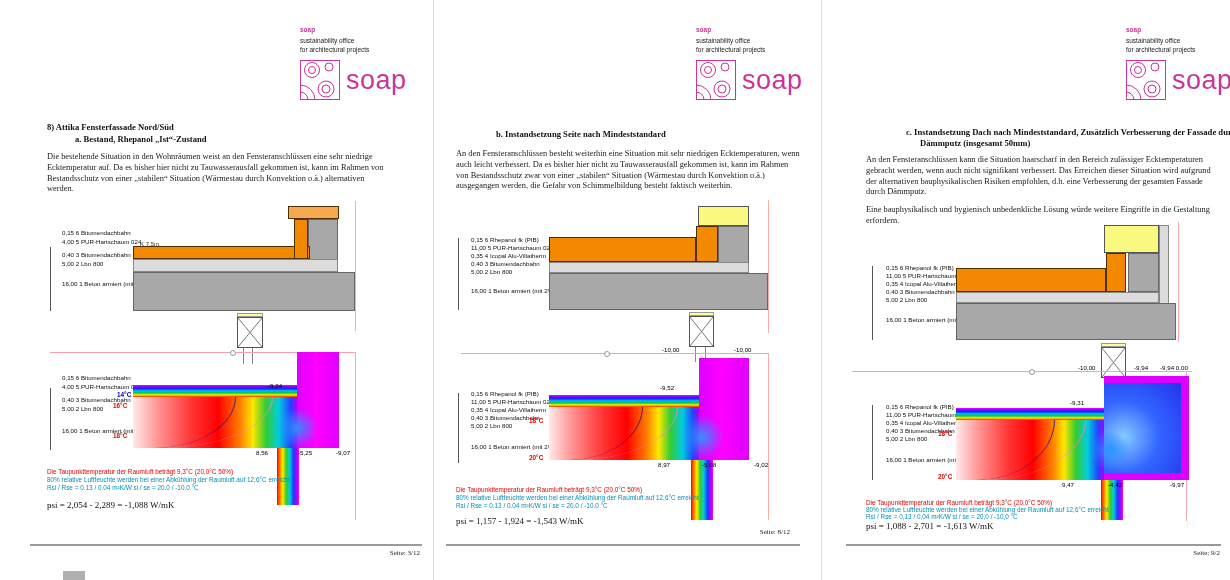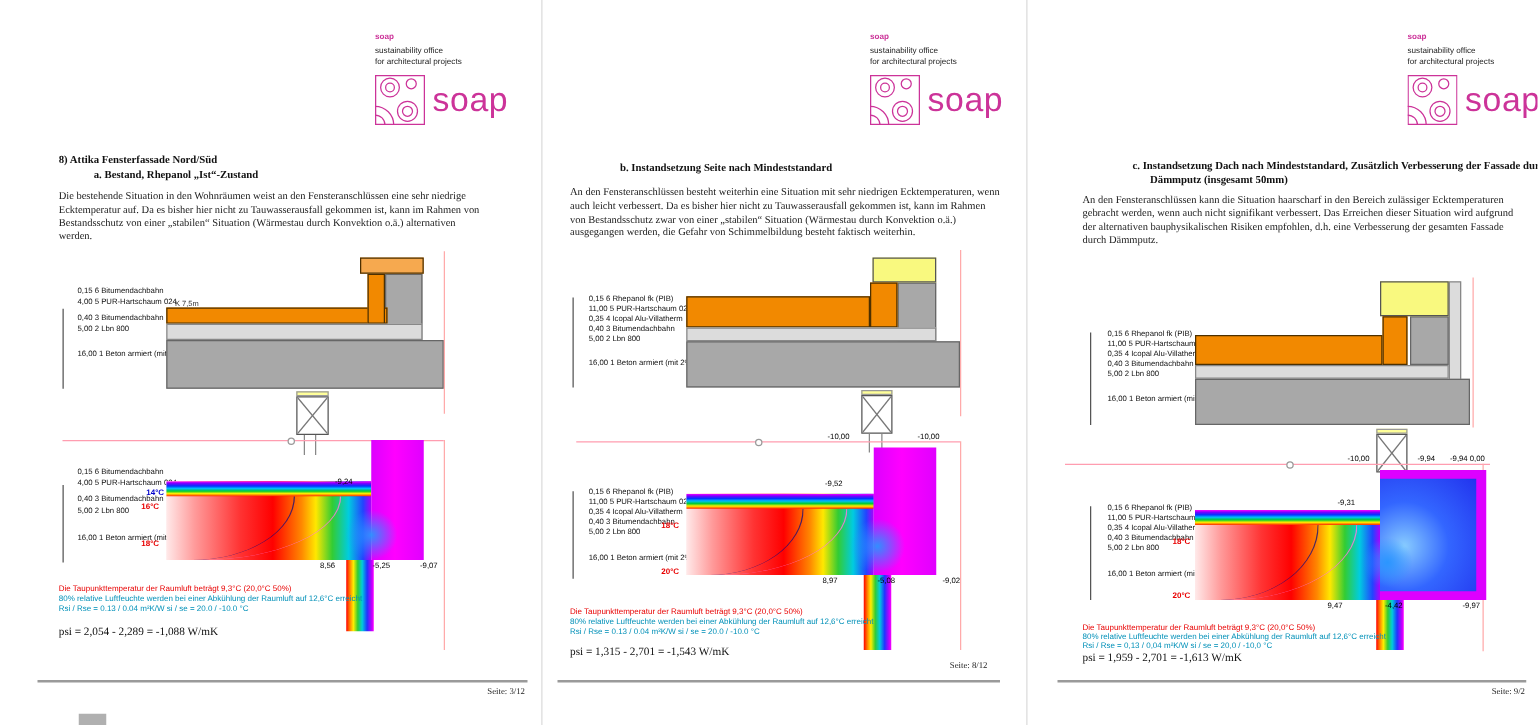--- a/index.html
+++ b/index.html
@@ -218,21 +218,21 @@
   <div class="a tr" style="left:95px;top:417px">18°C</div>
   <div class="a tr" style="left:95px;top:454px">20°C</div>
   <div class="a vv" style="left:226px;top:384px">-9,52</div>
   <div class="a vv" style="left:224px;top:461px">8,97</div>
   <div class="a vv" style="left:268px;top:461px">-5,08</div>
   <div class="a vv" style="left:320px;top:461px">-9,02</div>
 
   <div class="a cap capr" style="left:22px;top:486px">Die Taupunkttemperatur der Raumluft beträgt 9,3°C (20,0°C  50%)</div>
   <div class="a cap capb" style="left:22px;top:494px">80% relative Luftfeuchte werden bei einer Abkühlung der Raumluft auf 12,6°C erreicht</div>
   <div class="a cap capb" style="left:22px;top:502px">Rsi / Rse = 0.13 / 0.04 m²K/W      si / se = 20.0 / -10.0 °C</div>
-  <div class="a psi" style="left:22px;top:516px">psi = 1,315 - 2,701 = -1,543 W/mK</div>
+  <div class="a psi" style="left:22px;top:516px">psi = 1,157 - 1,924 = -1,543 W/mK</div>
 
   <div class="a footl" style="left:12px;top:544px;width:354px"></div>
   <div class="a foot" style="left:270px;top:528px;width:86px">Seite: 8/12</div>
 </div>
 
 <div class="page sep" style="left:821px;width:409px">
   <div class="a" style="left:304px;top:26px;width:130px">
     <div class="logo-mini">soap</div>
     <div class="logo-tag">sustainability office</div>
     <div class="logo-tag">for architectural projects</div>
@@ -246,20 +246,21 @@
         <circle cx="26" cy="29" r="8" fill="none" stroke="#cc3399"></circle>
         <path d="M0,25 A15,15 0 0 1 15,40" fill="none" stroke="#cc3399"></path>
         <path d="M0,32 A8,8 0 0 1 8,40" fill="none" stroke="#cc3399"></path>
       </svg>
       <span class="logo-word">soap</span>
     </div>
   </div>
 
   <div class="a hw" style="left:84px;top:127px;width:322px">c.  Instandsetzung Dach nach Mindeststandard, Zusätzlich Verbesserung der Fassade durch Dämmputz (insgesamt 50mm)</div>
   <div class="a para" style="left:44px;top:155px;width:352px">An den Fensteranschlüssen kann die Situation haarscharf in den Bereich zulässiger Ecktemperaturen gebracht werden, wenn auch nicht signifikant verbessert. Das Erreichen dieser Situation wird aufgrund der alternativen bauphysikalischen Risiken empfohlen, d.h. eine Verbesserung der gesamten Fassade durch Dämmputz.</div>
+  <div class="a para" style="left:44px;top:205px;width:352px">Eine bauphysikalisch und hygienisch unbedenkliche Lösung würde weitere Eingriffe in die Gestaltung erfordern.</div>
 
   <div class="a dim" style="left:50px;top:266px;height:74px"></div>
   <div class="a ly" style="left:64px;top:264px">0,15 6 Rhepanol fk (PIB)</div>
   <div class="a ly" style="left:64px;top:272px">11,00 5 PUR-Hartschaum 024</div>
   <div class="a ly" style="left:64px;top:280px">0,35 4 Icopal Alu-Villatherm</div>
   <div class="a ly" style="left:64px;top:288px">0,40 3 Bitumendachbahn</div>
   <div class="a ly" style="left:64px;top:296px">5,00 2 Lbn 800</div>
   <div class="a ly" style="left:64px;top:316px">16,00 1 Beton armiert (mit 2% Stahl)</div>
   <div class="a lg" style="left:337px;top:225px;width:10px;height:115px"></div>
   <div class="a gy" style="left:306px;top:253px;width:31px;height:39px"></div>
@@ -304,17 +305,17 @@
   <div class="a tr" style="left:116px;top:430px">18°C</div>
   <div class="a tr" style="left:116px;top:473px">20°C</div>
   <div class="a vv" style="left:248px;top:399px">-9,31</div>
   <div class="a vv" style="left:240px;top:481px">9,47</div>
   <div class="a vv" style="left:286px;top:481px">-4,42</div>
   <div class="a vv" style="left:348px;top:481px">-9,97</div>
 
   <div class="a cap capr" style="left:44px;top:499px">Die Taupunkttemperatur der Raumluft beträgt 9,3°C (20,0°C  50%)</div>
   <div class="a cap capb" style="left:44px;top:506px">80% relative Luftfeuchte werden bei einer Abkühlung der Raumluft auf 12,6°C erreicht</div>
   <div class="a cap capb" style="left:44px;top:513px">Rsi / Rse = 0,13 / 0,04 m²K/W      si / se = 20,0 / -10,0 °C</div>
-  <div class="a psi" style="left:44px;top:521px">psi = 1,959 - 2,701 = -1,613 W/mK</div>
+  <div class="a psi" style="left:44px;top:521px">psi = 1,088 - 2,701 = -1,613 W/mK</div>
 
   <div class="a footl" style="left:24px;top:544px;width:375px"></div>
   <div class="a foot" style="left:316px;top:549px;width:82px">Seite: 9/2</div>
 </div>
 
 </body></html>

